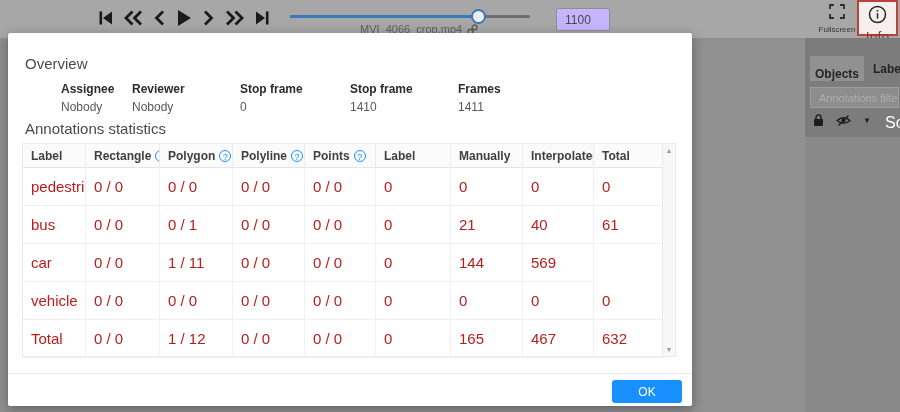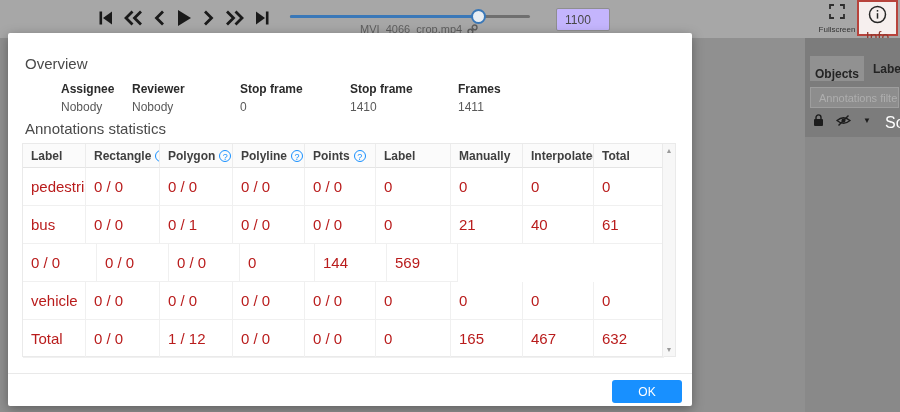--- a/index.html
+++ b/index.html
@@ -251,21 +251,23 @@
           <div class="tcell" style="width:74px">0 / 0</div>
           <div class="tcell" style="width:73px">0 / 1</div>
           <div class="tcell" style="width:72px">0 / 0</div>
           <div class="tcell" style="width:71px">0 / 0</div>
           <div class="tcell" style="width:75px">0</div>
           <div class="tcell" style="width:72px">21</div>
           <div class="tcell" style="width:71px">40</div>
           <div class="tcell" style="width:70px">61</div>
         </div>
         <div class="trow">
-          <div class="tcell" style="width:74px">0 / 0</div>
+          <div class="tcell" style="width:63px">car</div>
+          <div class="tcell" style="width:74px">0 / 0</div>
+          <div class="tcell" style="width:73px">1 / 11</div>
           <div class="tcell" style="width:72px">0 / 0</div>
           <div class="tcell" style="width:71px">0 / 0</div>
           <div class="tcell" style="width:75px">0</div>
           <div class="tcell" style="width:72px">144</div>
           <div class="tcell" style="width:71px">569</div>
         </div>
         <div class="trow">
           <div class="tcell" style="width:63px">vehicle</div>
           <div class="tcell" style="width:74px">0 / 0</div>
           <div class="tcell" style="width:73px">0 / 0</div>

